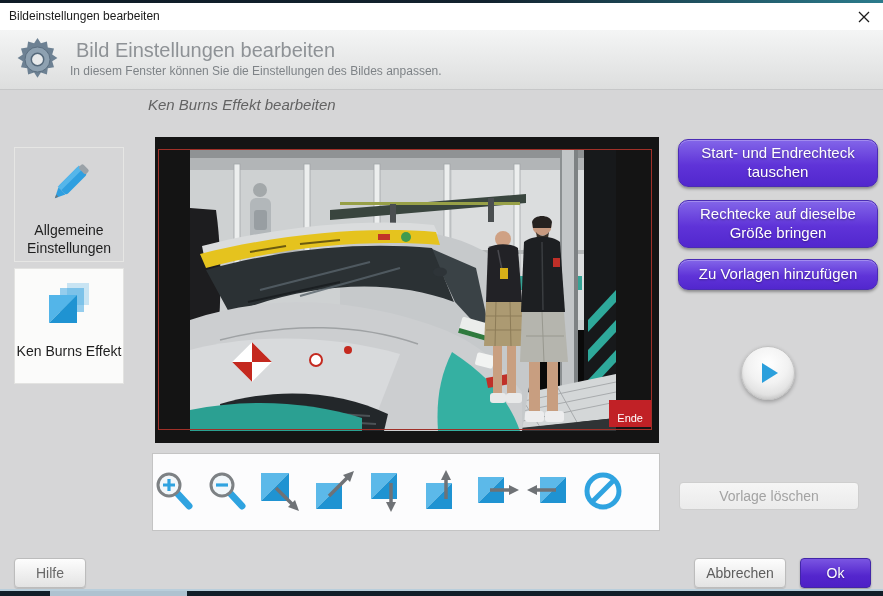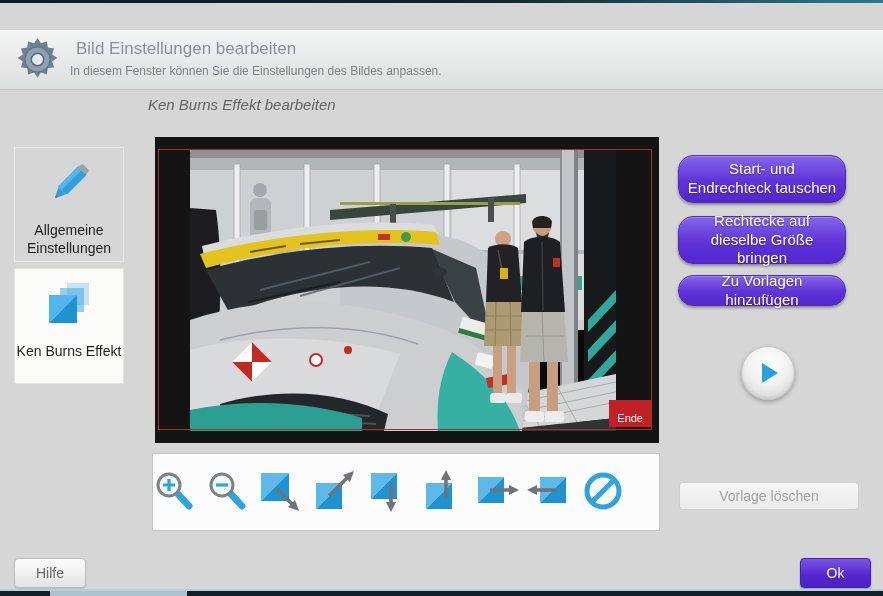--- a/index.html
+++ b/index.html
@@ -14,21 +14,21 @@
   
   .titlebar{position:absolute;left:0;top:3px;width:883px;height:27px;background:#ffffff;}
   .titlebar .title{position:absolute;left:9px;top:0;line-height:27px;font-size:12px;color:#1a1a1a;}
   .close-btn{position:absolute;right:9px;top:4px;width:20px;height:20px;cursor:pointer;
     display:flex;align-items:center;justify-content:center;}
 
   
   .header{position:absolute;left:0;top:30px;width:883px;height:59px;
     background:linear-gradient(#f4f5f5,#dddede);border-bottom:1px solid #c6c7c8;}
   .header .gear{position:absolute;left:14px;top:6px;}
-  .header .h-title{position:absolute;left:76px;top:9px;font-size:17px;color:#8e9296;}
+  .header .h-title{position:absolute;left:76px;top:9px;font-size:20px;color:#8e9296;}
   .header .h-sub{position:absolute;left:70px;top:34px;font-size:12px;color:#7e8387;}
 
   
   .section-title{position:absolute;left:148px;top:96px;font-size:15px;color:#636363;font-style:italic;}
 
   
   .side-btn{position:absolute;left:14px;width:110px;height:115px;box-sizing:border-box;
     border:1px solid #e6e6e4;display:flex;flex-direction:column;align-items:center;
     justify-content:flex-start;padding-top:10px;cursor:pointer;}
   .side-btn .lbl{font-size:14px;color:#1f1f1f;text-align:center;line-height:1.25;margin-top:8px;}
@@ -43,26 +43,26 @@
   .ende-badge{position:absolute;right:0;bottom:2px;background:#c12126;color:#fff;
     font-size:11px;padding:12px 8px 3px 8px;}
 
   
   .toolbar{position:absolute;left:152px;top:453px;width:508px;height:78px;box-sizing:border-box;
     background:#fcfcfd;border:1px solid #c4c4c4;}
   .tool{position:absolute;top:9px;width:44px;height:56px;display:flex;align-items:center;
     justify-content:center;cursor:pointer;}
 
   
-  .purple-btn{position:absolute;left:678px;width:168px;box-sizing:border-box;border-radius:15px;
+  .purple-btn{position:absolute;left:678px;width:200px;box-sizing:border-box;border-radius:10px;
     border:1px solid #4b2cb4;color:#fff;font-size:15px;line-height:1.25;text-align:center;
     display:flex;align-items:center;justify-content:center;cursor:pointer;
     background:linear-gradient(#8366e9,#5f33d8 55%,#5227ce);
     box-shadow:0 2px 3px rgba(0,0,0,.35), inset 0 1px 0 rgba(255,255,255,.25);
-    text-shadow:0 1px 2px rgba(0,0,0,.35);padding:2px 8px;margin-top:16px;}
+    text-shadow:0 1px 2px rgba(0,0,0,.35);padding:2px 8px;}
   #act1{top:139px;height:48px;}
   #act2{top:200px;height:48px;}
   #act3{top:259px;height:31px;}
 
   .play-btn{position:absolute;left:741px;top:346px;width:52px;height:52px;border-radius:50%;
     background:radial-gradient(circle at 50% 32%,#ffffff 0%,#f2f2f2 45%,#dcdcdc 80%,#cfcfcf 100%);
     border:1px solid #c2c2c2;box-shadow:0 2px 4px rgba(0,0,0,.28), inset 0 -2px 3px rgba(0,0,0,.07);
     display:flex;align-items:center;justify-content:center;cursor:pointer;}
 
   .ghost-btn{position:absolute;box-sizing:border-box;border-radius:4px;text-align:center;
@@ -86,20 +86,28 @@
   .bottom-strip{position:absolute;left:0;top:591px;width:883px;height:5px;background:#121e28;}
   .bottom-seg{position:absolute;left:50px;top:0;width:137px;height:5px;background:#aec2d0;}
 </style>
 </head>
 <body>
 
 <div class="window">
 
   <div class="top-strip"></div>
 
+  <div class="titlebar">
+    <span class="title">Bildeinstellungen bearbeiten</span>
+    <span class="close-btn">
+      <svg width="12" height="12" viewBox="0 0 12 12">
+          <path d="M1,1 L11,11 M11,1 L1,11" stroke="#1c1c1c" stroke-width="1.3"></path>
+        </svg>
+    </span>
+  </div>
 
   <div class="header">
     <span class="gear">
       <svg width="47" height="47" viewBox="0 0 47 47">
         <g>
           <path fill="#6d8193" d="M23.5,2 l3.4,5.2 6-1.8 0.9,6.2 6.2,0.9 -1.8,6 5.2,3.4 -5.2,3.4 1.8,6 -6.2,0.9 -0.9,6.2 -6-1.8 -3.4,5.2 -3.4-5.2 -6,1.8 -0.9-6.2 -6.2-0.9 1.8-6 -5.2-3.4 5.2-3.4 -1.8-6 6.2-0.9 0.9-6.2 6,1.8 z"></path>
           <circle cx="23.5" cy="23.5" r="12.5" fill="#8ea1b1"></circle>
           <circle cx="23.5" cy="23.5" r="12.5" fill="none" stroke="#5a6e80" stroke-width="1"></circle>
           <circle cx="23.5" cy="23.5" r="6.2" fill="#e8eaeb"></circle>
           <circle cx="23.5" cy="23.5" r="6.2" fill="none" stroke="#55697b" stroke-width="1.5"></circle>
@@ -377,20 +385,23 @@
     </svg>
   </div>
 
   <div class="ghost-btn" id="del-template">
     <span>Vorlage löschen</span>
   </div>
 
   <div class="std-btn" id="help-btn">
     <span>Hilfe</span>
   </div>
+  <div class="std-btn" id="cancel-btn">
+    <span>Abbrechen</span>
+  </div>
   <div class="std-btn" id="ok-btn">
     <span>Ok</span>
   </div>
 
   <div class="bottom-line"></div>
   <div class="bottom-strip">
     <div class="bottom-seg"></div>
   </div>
 
 </div>

